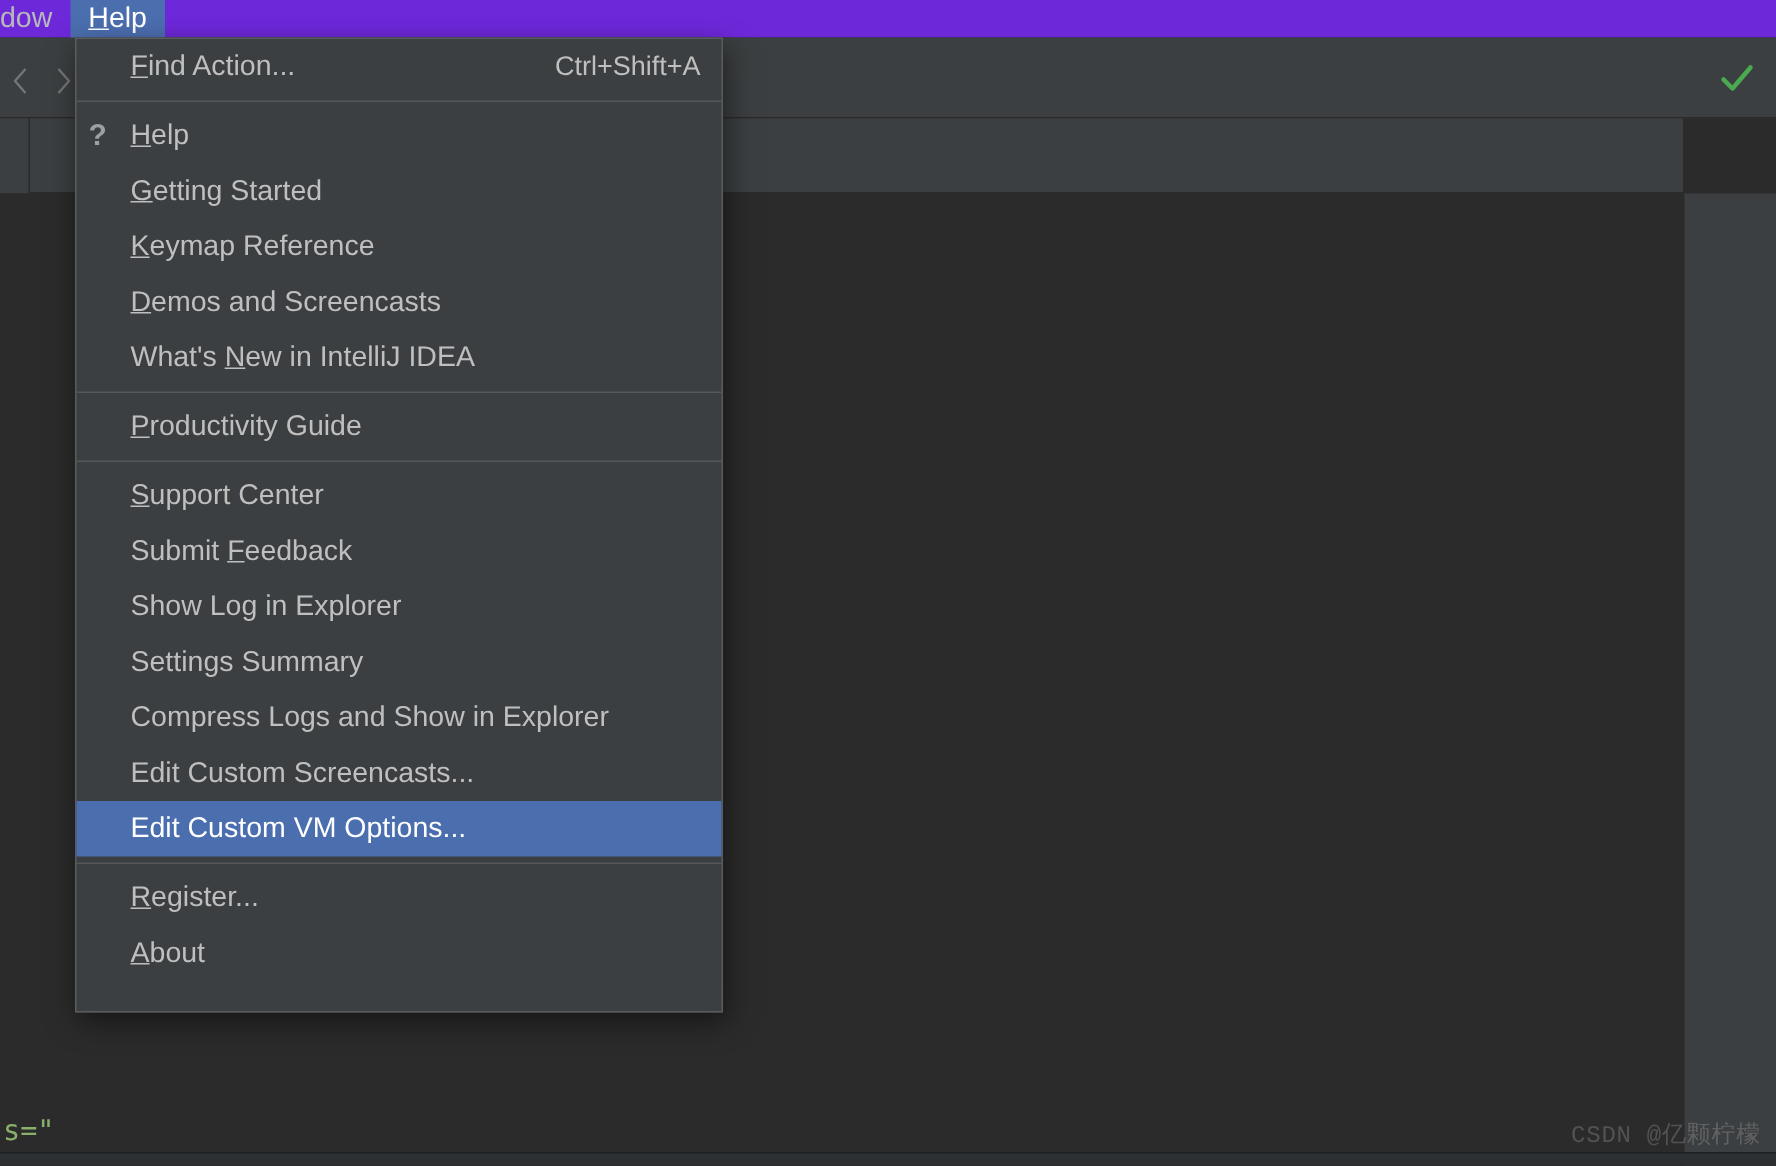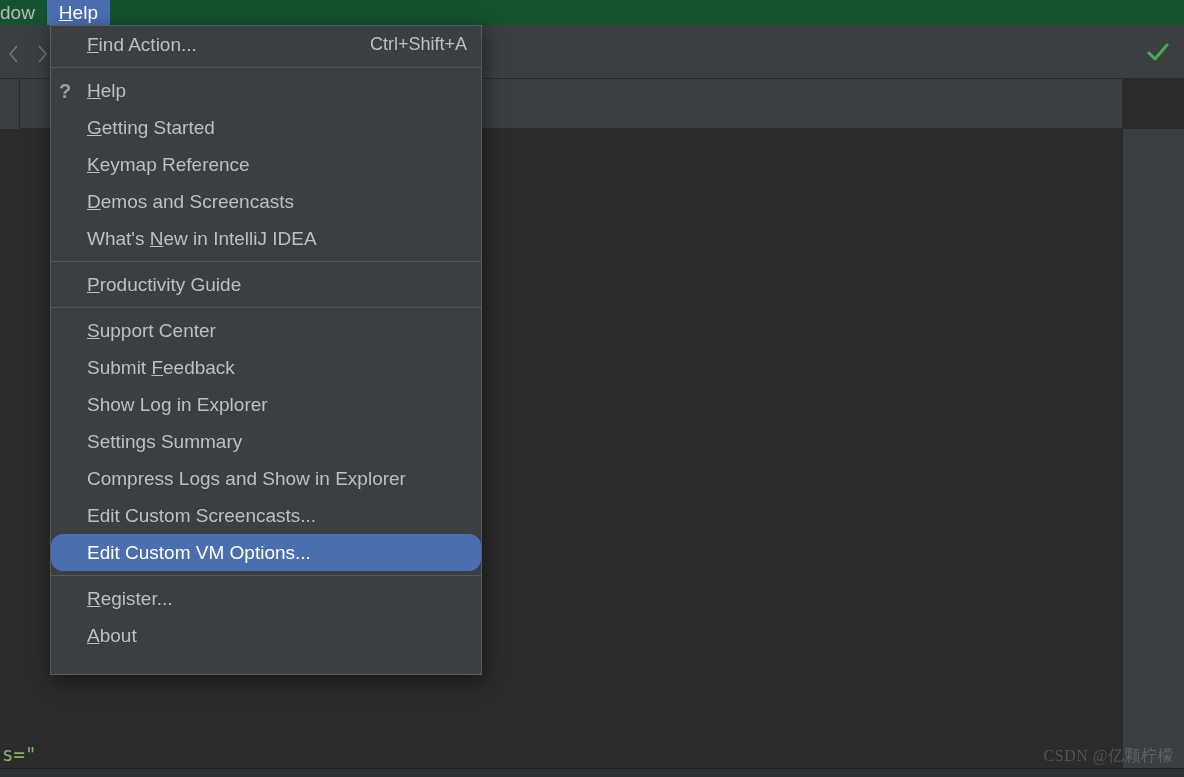--- a/index.html
+++ b/index.html
@@ -7,21 +7,21 @@
     width: 1184px;
     height: 777px;
     overflow: hidden;
     font-family: "Segoe UI", "Microsoft YaHei", sans-serif;
     background: #2b2b2b;
     color: #bbbbbb;
     font-size: 18px;
   }
   .menubar {
     height: 25px;
-    background: #14532d;
+    background: #6d28d9;
     display: flex;
     align-items: stretch;
     font-size: 19px;
     color: #b9b9b9;
   }
   .menubar-item {
     padding: 0 12px;
     display: flex;
     align-items: center;
     cursor: default;
@@ -123,21 +123,20 @@
     position: relative;
   }
   .dd-item .shortcut {
     margin-left: auto;
     color: #bfbfbf;
     font-size: 18px;
   }
   .dd-item.hovered {
     background: #4b6eaf;
     color: #ffffff;
-    border-radius: 12px;
   }
   .dd-item .qicon {
     position: absolute;
     left: 8px;
     top: 50%;
     transform: translateY(-50%);
     color: #9aa0a6;
     font-size: 20px;
     font-weight: bold;
   }
@@ -154,21 +153,21 @@
     height: 9px;
     background: #2d3033;
     border-top: 1px solid #1e1f21;
   }
   .watermark {
     position: absolute;
     right: 10px;
     bottom: 10px;
     color: rgba(200,200,200,0.25);
     font-size: 16px;
-    font-family: Liberation Serif, serif;
+    font-family: Liberation Mono, monospace;
     letter-spacing: 0.5px;
     z-index: 200;
     pointer-events: none;
   }
 </style>
 </head>
 <body>
 
 <div class="menubar">
   <div class="menubar-item prev">

